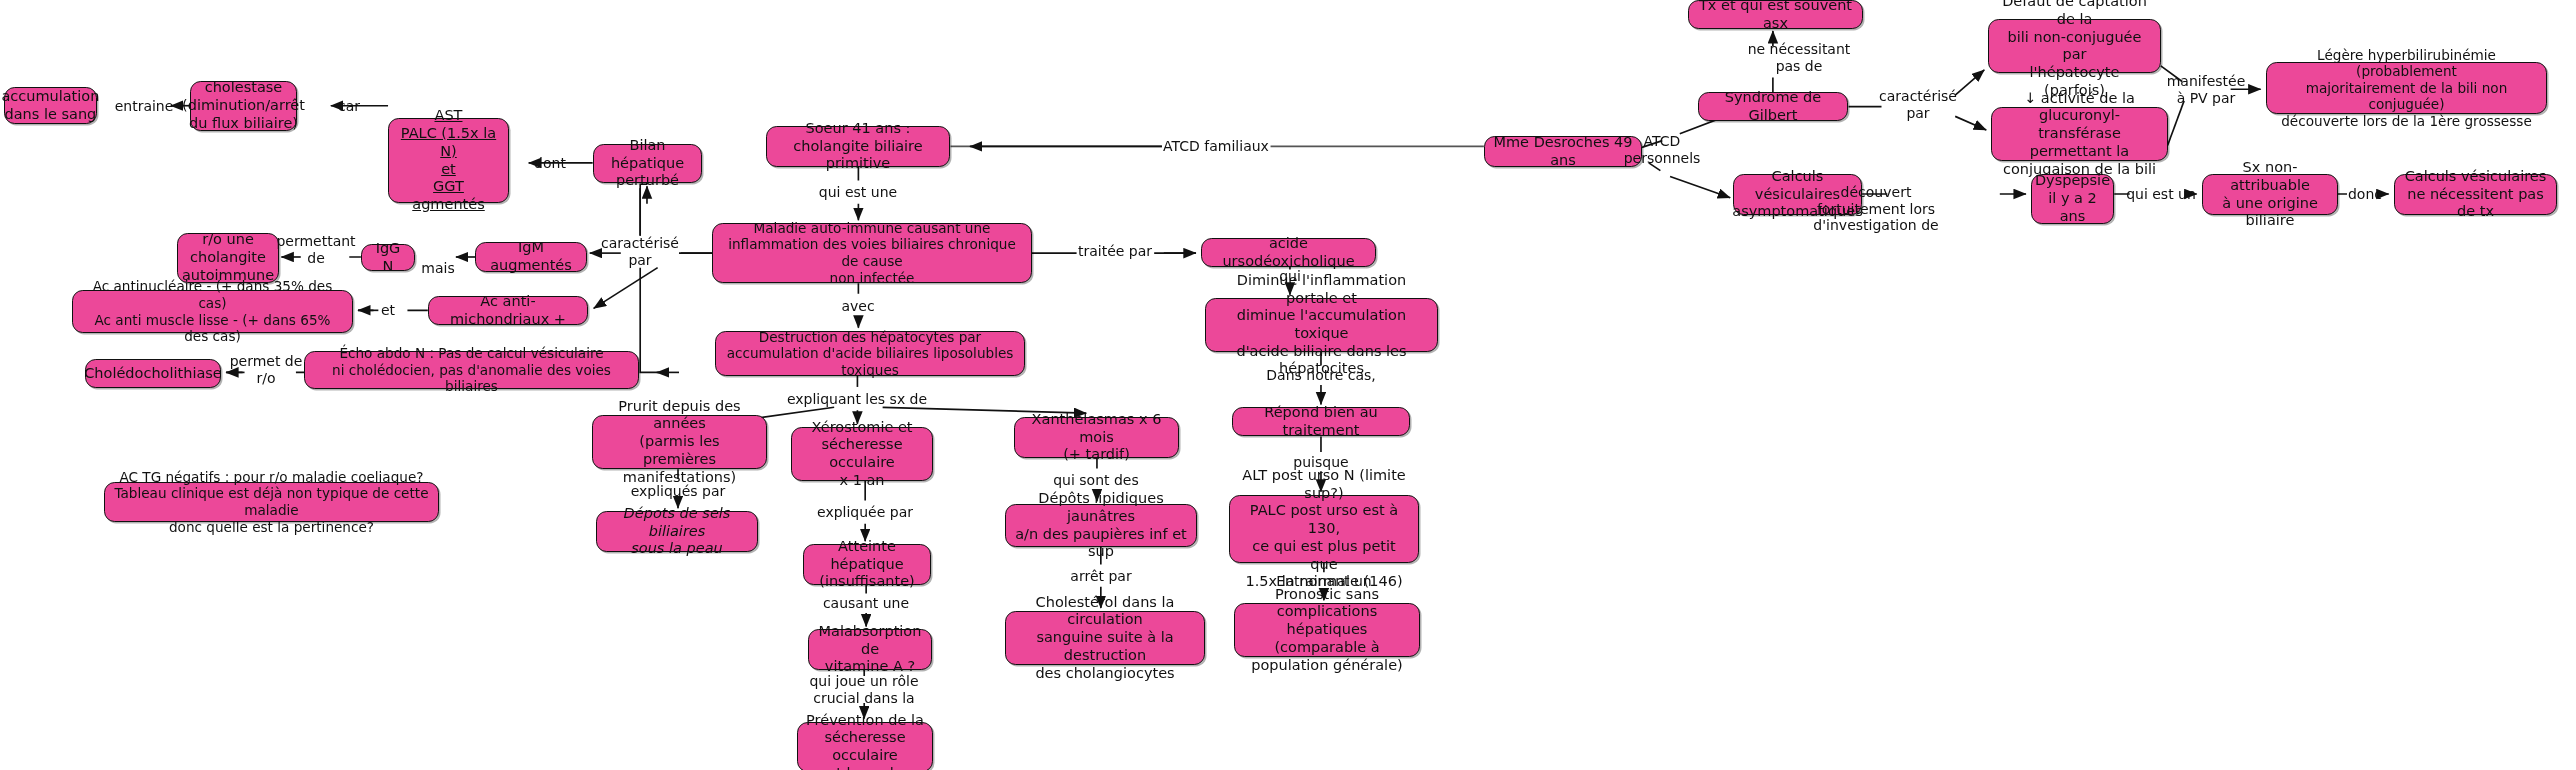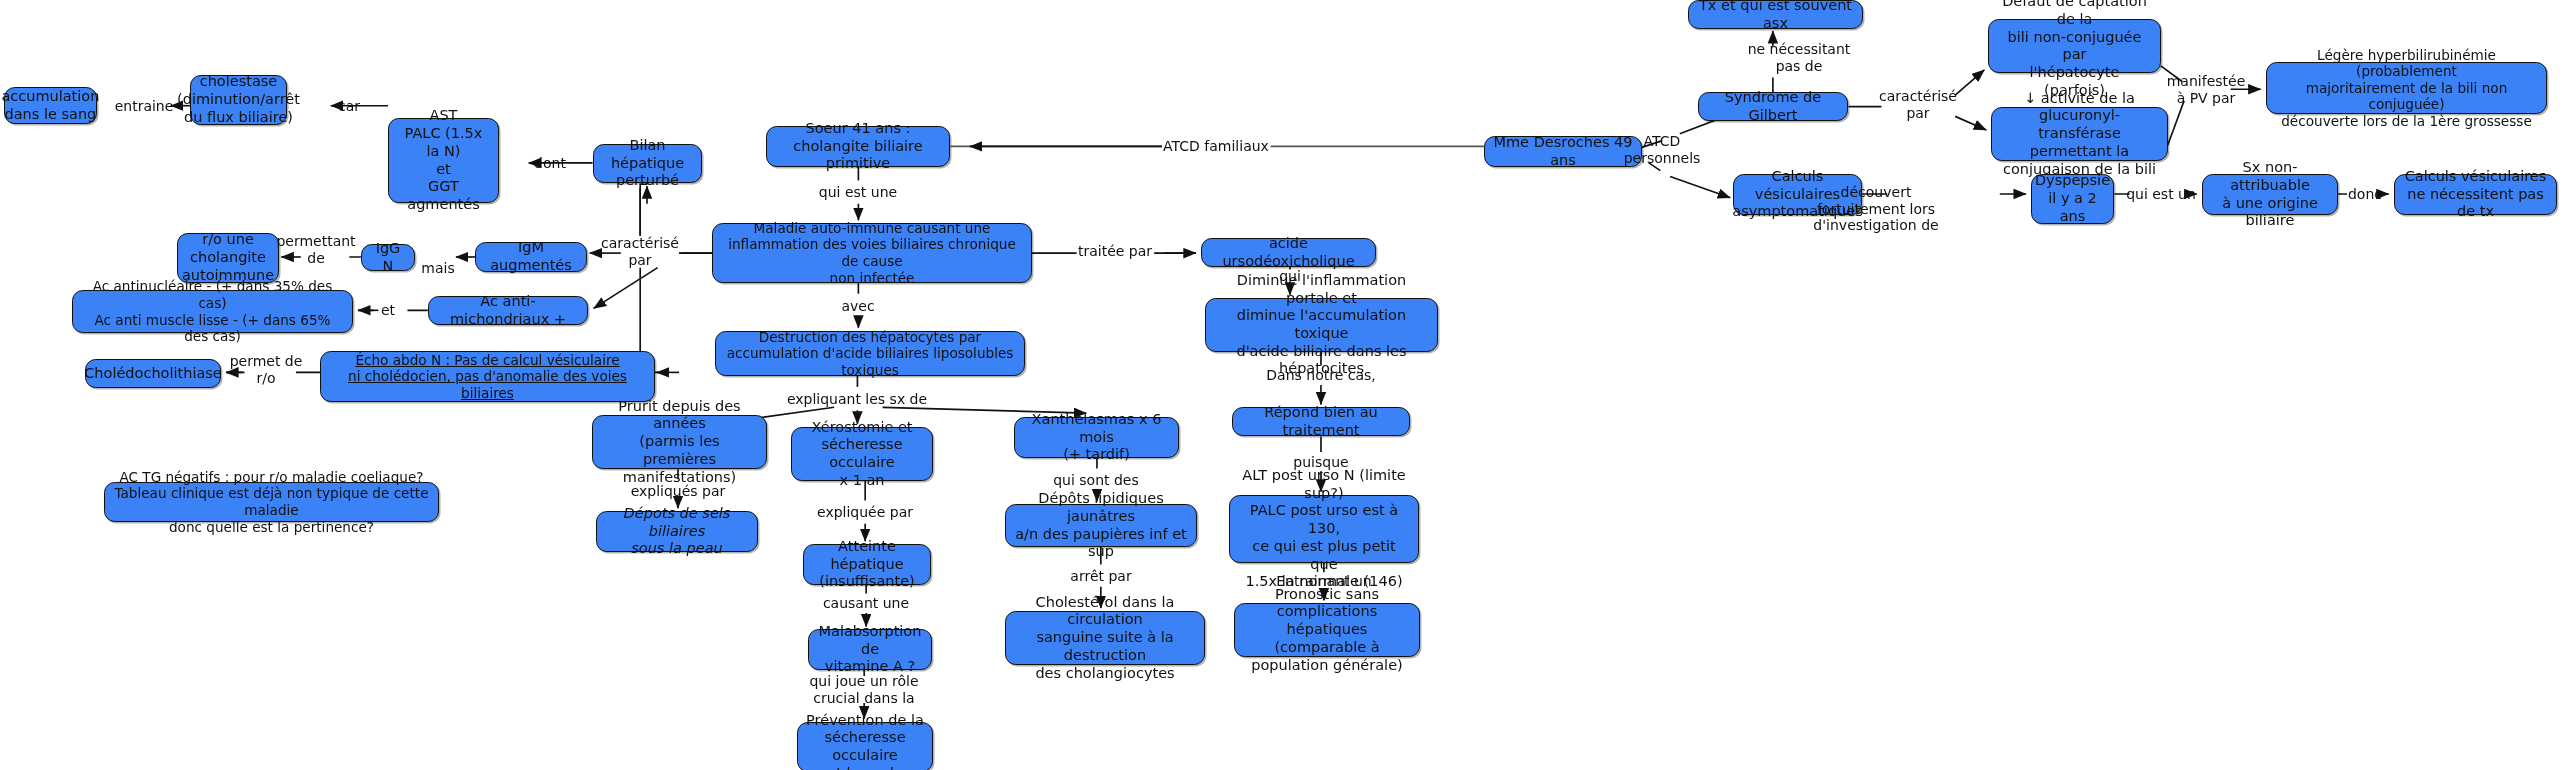--- a/index.html
+++ b/index.html
@@ -7,21 +7,21 @@
     position:relative;
     width:2576px;height:770px;
     background:#ffffff;
     font-family:"DejaVu Sans","Liberation Sans",sans-serif;
     overflow:hidden;
   }
   svg.links{position:absolute;left:0;top:0;width:2576px;height:770px;pointer-events:none;}
   .node{
     position:absolute;
     box-sizing:border-box;
-    background:#3b82f6;
+    background:#ec4899;
     border:1.6px solid #111111;
     border-radius:10.7px;
     color:#111111;
     font-size:14.5px;
     line-height:1.22;
     text-align:center;
     display:flex;
     align-items:center;
     justify-content:center;
     padding:2.9px 7.8px;
@@ -132,45 +132,45 @@
 
       <path d="M2180,200 L2196,200 M2258,200 L2265,200"></path>
 
       <path d="M2410,200 L2420,200 M2456,200 L2463,200"></path>
     </g>
   </svg>
 
   <div id="nodes-layer">
       <div class="node" style="left: 3.9px; top: 87px; width: 93px; height: 37px;">accumulation
 dans le sang</div>
-      <div class="node" style="left: 190px; top: 75px; width: 97px; height: 50px;">cholestase
+      <div class="node" style="left: 190px; top: 81px; width: 107px; height: 50px;">cholestase
 (diminution/arrêt
 du flux biliaire)</div>
-      <div class="node" style="left: 388px; top: 118px; width: 111px; height: 85px;">AST
+      <div class="node" style="left: 388px; top: 118px; width: 121px; height: 85px; text-decoration: underline;">AST
 PALC (1.5x la N)
 et
 GGT
 agmentés</div>
       <div class="node" style="left: 593px; top: 144px; width: 109px; height: 39px;">Bilan hépatique
 perturbé</div>
       <div class="node" style="left: 766px; top: 126px; width: 184px; height: 41px;">Soeur 41 ans :
 cholangite biliaire primitive</div>
       <div class="node" style="left: 1484px; top: 136px; width: 158px; height: 31px;">Mme Desroches 49 ans</div>
       <div class="node sm" style="left: 712px; top: 223px; width: 320px; height: 60px;">Maladie auto-immune causant une
 inflammation des voies biliaires chronique de cause
 non infectée</div>
       <div class="node" style="left: 177px; top: 233px; width: 102px; height: 50px;">r/o une
 cholangite
 autoimmune</div>
       <div class="node" style="left: 361px; top: 244px; width: 54px; height: 27px;">IgG N</div>
       <div class="node" style="left: 475px; top: 242px; width: 112px; height: 30px;">IgM augmentés</div>
       <div class="node sm" style="left: 72px; top: 290px; width: 281px; height: 43px;">Ac antinucléaire - (+ dans 35% des cas)
 Ac anti muscle lisse - (+ dans 65% des cas)</div>
       <div class="node" style="left: 428px; top: 296px; width: 160px; height: 29px;">Ac anti-michondriaux +</div>
-      <div class="node sm" style="left: 320px; top: 351px; width: 335px; height: 51px; text-decoration: underline;">Écho abdo N : Pas de calcul vésiculaire
+      <div class="node sm" style="left: 304px; top: 351px; width: 335px; height: 38px;">Écho abdo N : Pas de calcul vésiculaire
 ni cholédocien, pas d'anomalie des voies biliaires</div>
       <div class="node" style="left: 85px; top: 359px; width: 136px; height: 29px;">Cholédocholithiase</div>
       <div class="node sm" style="left: 104px; top: 482px; width: 335px; height: 40px;">AC TG négatifs : pour r/o maladie coeliaque?
 Tableau clinique est déjà non typique de cette maladie
 donc quelle est la pertinence?</div>
       <div class="node sm" style="left: 715px; top: 331px; width: 310px; height: 45px;">Destruction des hépatocytes par
 accumulation d'acide biliaires liposolubles toxiques</div>
       <div class="node" style="left: 592px; top: 415px; width: 175px; height: 54px;">Prurit depuis des années
 (parmis les premières
 manifestations)</div>

